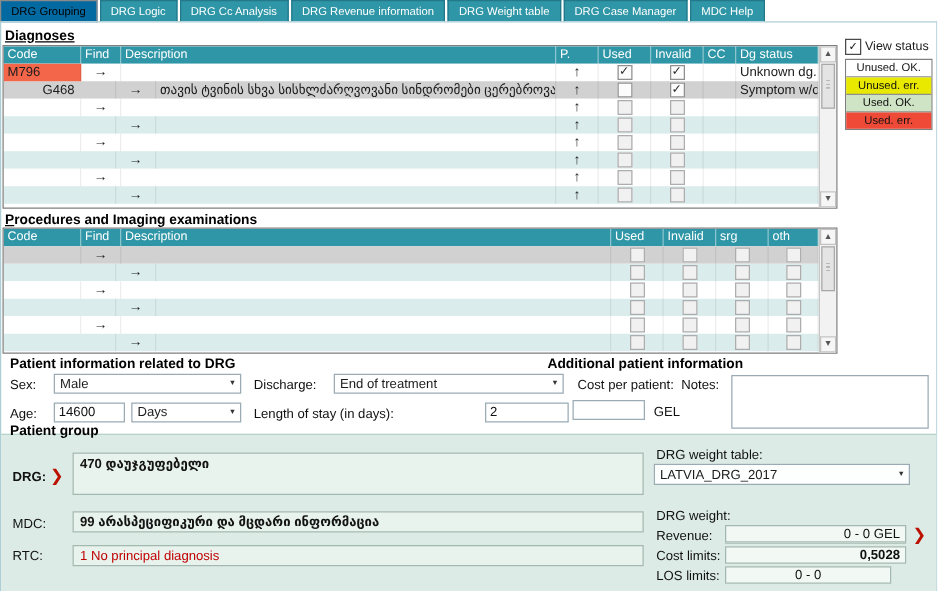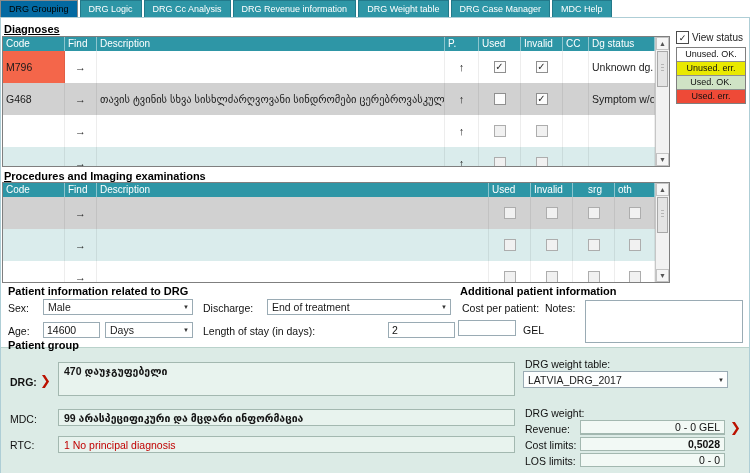--- a/index.html
+++ b/index.html
@@ -13,30 +13,30 @@
   #frame{position:absolute;left:0;top:17px;width:748px;height:455px;border:1px solid #aeced6;pointer-events:none;}
   
   .sec-label{position:absolute;font-weight:bold;font-size:11px;color:#000;}
   .u-all{text-decoration:underline;}
   
   .grid{position:absolute;background:#fff;border:1px solid #7f7f7f;display:flex;overflow:hidden;}
   .grid-main{flex:1;overflow:hidden;}
   .hrow{display:flex;height:14px;background:#2e96a6;color:#fff;}
   .hcell{font-size:10px;line-height:14px;padding-left:3px;border-right:1px solid rgba(255,255,255,.45);
          box-sizing:border-box;overflow:hidden;white-space:nowrap;}
-  .row{display:flex;height:32px;background:#fff;}
-  .row.alt{background:#daecec;}
+  .row{display:flex;height:14px;background:#fff;}
+  .row.alt{background:#daecec;padding-left:28px;}
   .row.selected{background:#d1d1d1;}
   .cell{box-sizing:border-box;display:flex;align-items:center;padding-left:3px;
         border-right:1px solid rgba(0,0,0,.07);overflow:hidden;white-space:nowrap;font-size:10.5px;}
   .cell.ctr{justify-content:center;padding-left:0;}
   .c-code{width:62px;} .c-find{width:32px;} .c-desc{flex:1;} .c-p{width:34px;}
   .c-used{width:42px;} .c-invalid{width:42px;} .c-cc{width:26px;} .c-status{width:66px;}
   .q-code{width:62px;} .q-find{width:32px;} .q-desc{flex:1;}
-  .q-used{width:42px;} .q-invalid{width:42px;} .q-srg{width:42px;text-align:center;} .q-oth{width:40px;}
+  .q-used{width:42px;} .q-invalid{width:42px;} .q-srg{width:42px;} .q-oth{width:40px;}
   .code-err{background:#f4664a;}
   .arrow-g{font-weight:bold;color:#1c1c1c;font-size:11px;}
   .cb{width:12px;height:12px;border:1px solid #8f8f8f;background:#fcfcfc;display:flex;
       align-items:center;justify-content:center;font-size:10px;line-height:10px;color:#2b2b2b;font-weight:bold;box-sizing:border-box;}
   .cb.dim{background:#f1f1f1;border-color:#adadad;}
   
   .vscroll{width:14px;background:#f2f2f2;border-left:1px solid #c6c6c6;display:flex;flex-direction:column;box-sizing:border-box;}
   .sb-btn{height:13px;background:#f6f6f6;border:1px solid #c3c3c3;box-sizing:border-box;
           text-align:center;font-size:7px;line-height:11px;color:#555;}
   .sb-btn.bottom{margin-top:auto;}
@@ -415,21 +415,21 @@
   </div>
   <div class="lbl" style="left:8px;top:325px;">Age:</div>
   <input class="inp" style="left: 43px; top: 322px; width: 57px;" readonly="" value="14600">
   <div class="dd" style="left:105px;top:322px;width:88px;">
     <span class="dd-val">Days</span>
     <span class="dd-arr">▼</span>
   </div>
   <div class="lbl" style="left:203px;top:325px;">Length of stay (in days):</div>
   <input class="inp" style="left: 388px; top: 322px; width: 67px;" readonly="" value="2">
 
-  <div class="ttl" style="left:460px;top:285px;">Additional patient information</div>
+  <div class="ttl" style="left:438px;top:285px;">Additional patient information</div>
   <div class="lbl" style="left:462px;top:302px;">Cost per patient:</div>
   <input class="inp" style="left: 458px; top: 320px; width: 58px;" readonly="" value="">
   <div class="lbl" style="left:523px;top:324px;">GEL</div>
   <div class="lbl" style="left:545px;top:302px;">Notes:</div>
   <textarea class="inp" style="left: 585px; top: 300px; width: 158px; height: 43px;" readonly=""></textarea>
 
   <div id="pgroup"></div>
   <div class="ttl" style="left:8px;top:339px;">Patient group</div>
 
   <div class="lbl" style="left:10px;top:376px;font-weight:bold;">DRG:</div>
@@ -458,15 +458,15 @@
   <div class="val-box bold" style="left:580px;top:405px;width:145px;height:14px;margin-top:32px;">0,5028</div>
 
   <div class="lbl" style="left:525px;top:423px;">Revenue:</div>
   <div class="val-box bold" style="left:580px;top:421px;width:145px;height:14px;">272,05 GEL</div>
   <div class="red-arrow" style="left:730px;top:421px;">❯</div>
 
   <div class="lbl" style="left:525px;top:439px;">Cost limits:</div>
   <div class="val-box" style="left:580px;top:420px;width:145px;height:14px;">0  -  0 GEL</div>
 
   <div class="lbl" style="left:525px;top:455px;">LOS limits:</div>
-  <div class="val-box" style="left:580px;top:453px;width:145px;height:14px;">0  -  0</div>
+  <div class="val-box" style="left:580px;top:453px;width:133px;height:14px;text-align:center;">0  -  0</div>
 
 </div>
 
 </body></html>

